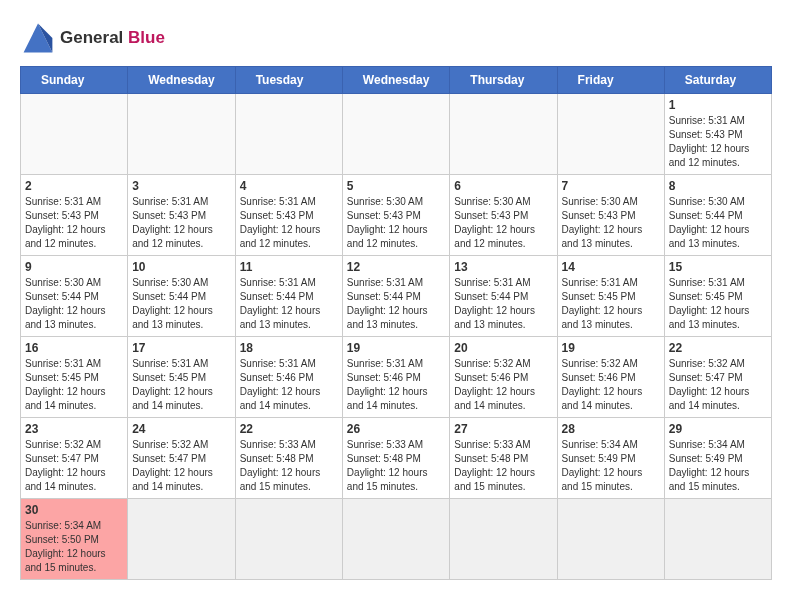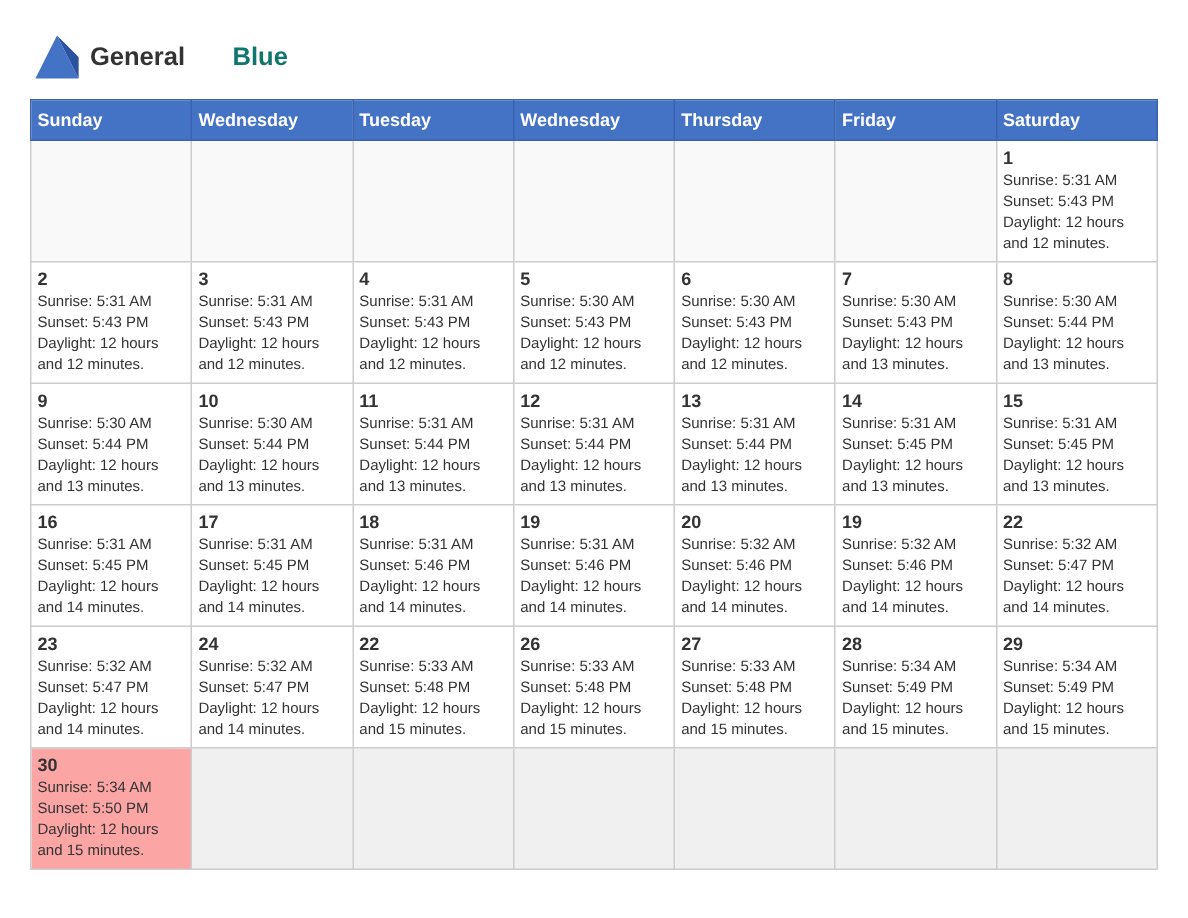--- a/index.html
+++ b/index.html
@@ -38,21 +38,21 @@
       color: #555;
     }
     table {
       width: 100%;
       border-collapse: collapse;
       font-size: 11px;
     }
     thead th {
       background: #4472c4;
       color: #fff;
-      padding: 6px 4px;
+      padding: 6px 20px;
       text-align: left;
       font-size: 12px;
       font-weight: bold;
       border: 1px solid #3a62b0;
     }
     td {
       border: 1px solid #ccc;
       vertical-align: top;
       padding: 4px;
       width: calc(100% / 7);
@@ -88,21 +88,21 @@
   <div class="logo">
     <div class="logo-blue-shape">
       <svg viewBox="0 0 40 40" xmlns="http://www.w3.org/2000/svg">
         <polygon points="4,36 20,4 36,36" fill="#4472c4"></polygon>
         <polygon points="20,4 36,36 36,20" fill="#2a52a0"></polygon>
       </svg>
     </div>
     <div>
       <div style="font-size:17px; color:#333; font-weight:bold; line-height:1.1;">
         <span>General</span>
-        <span style="color:#0f766e;margin-left:27px;">Blue</span>
+        <span style="color:#be185d;">Blue</span>
       </div>
     </div>
   </div>
   <div class="title-block">
   </div>
 </div>
 
 <table>
   <thead>
     <tr>

